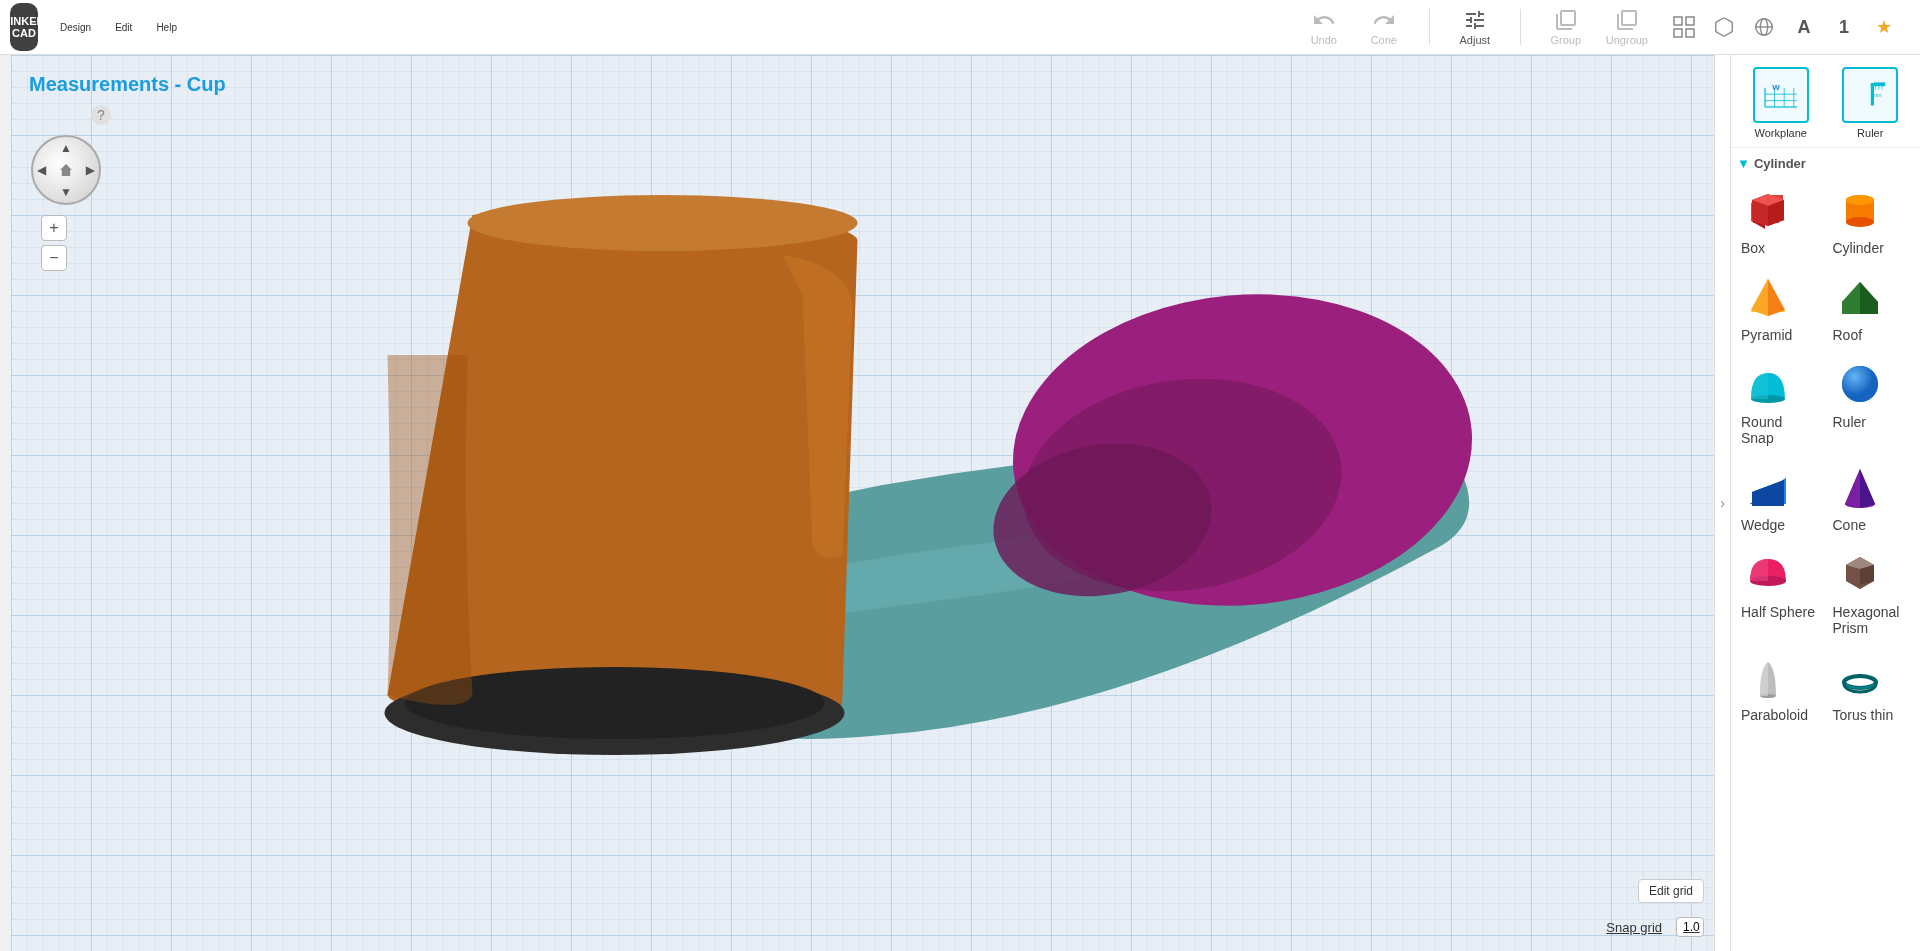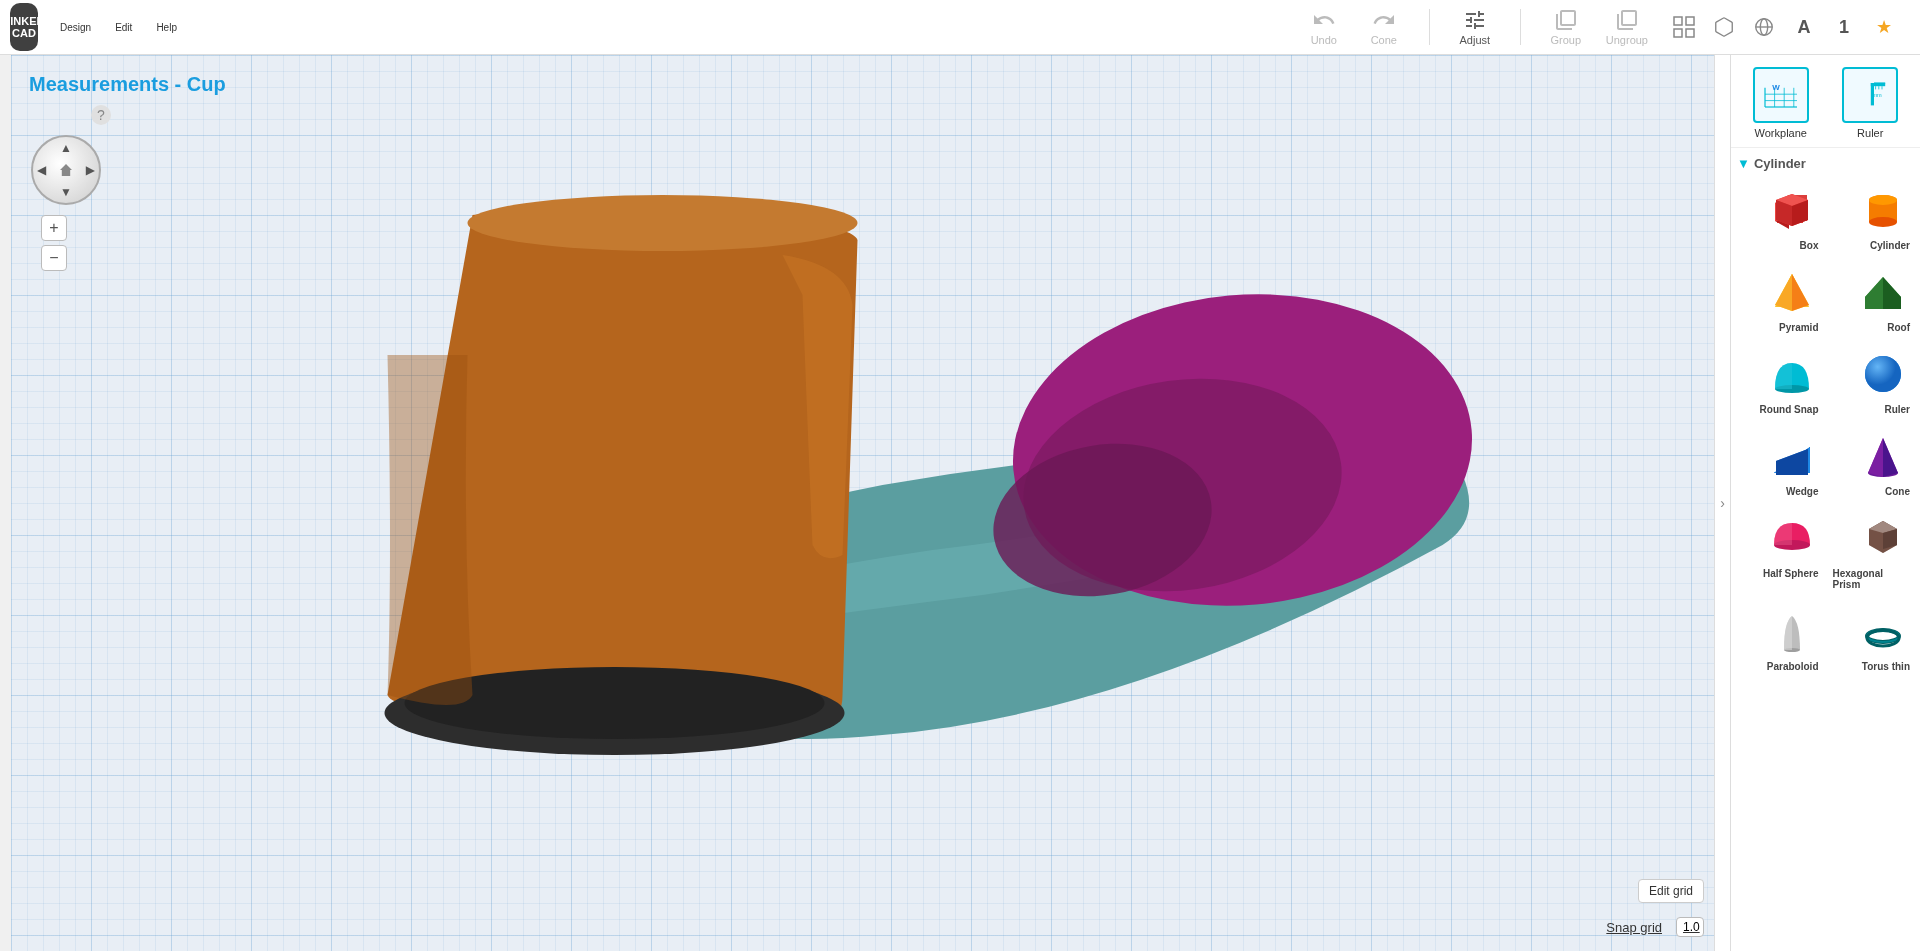--- a/index.html
+++ b/index.html
@@ -244,26 +244,25 @@
       margin-bottom: 8px; cursor: pointer;
     }
     .shapes-grid {
       display: grid;
       grid-template-columns: 1fr 1fr;
       gap: 6px;
     }
     .shape-item {
       display: flex;
       flex-direction: column;
-      align-items: flex-end;
-      font-size: 10px; color: #444;
+      align-items: flex-start;
+      font-size: 14px; color: #444;
       gap: 3px; cursor: pointer;
       padding: 4px;
       border-radius: 4px;
-      font-weight: bold;
     }
     .shape-svg-wrap {
       width: 54px; height: 54px;
       display: flex; align-items: center; justify-content: center;
     }
   </style>
 </head>
 <body>
 
 <div id="topbar">

